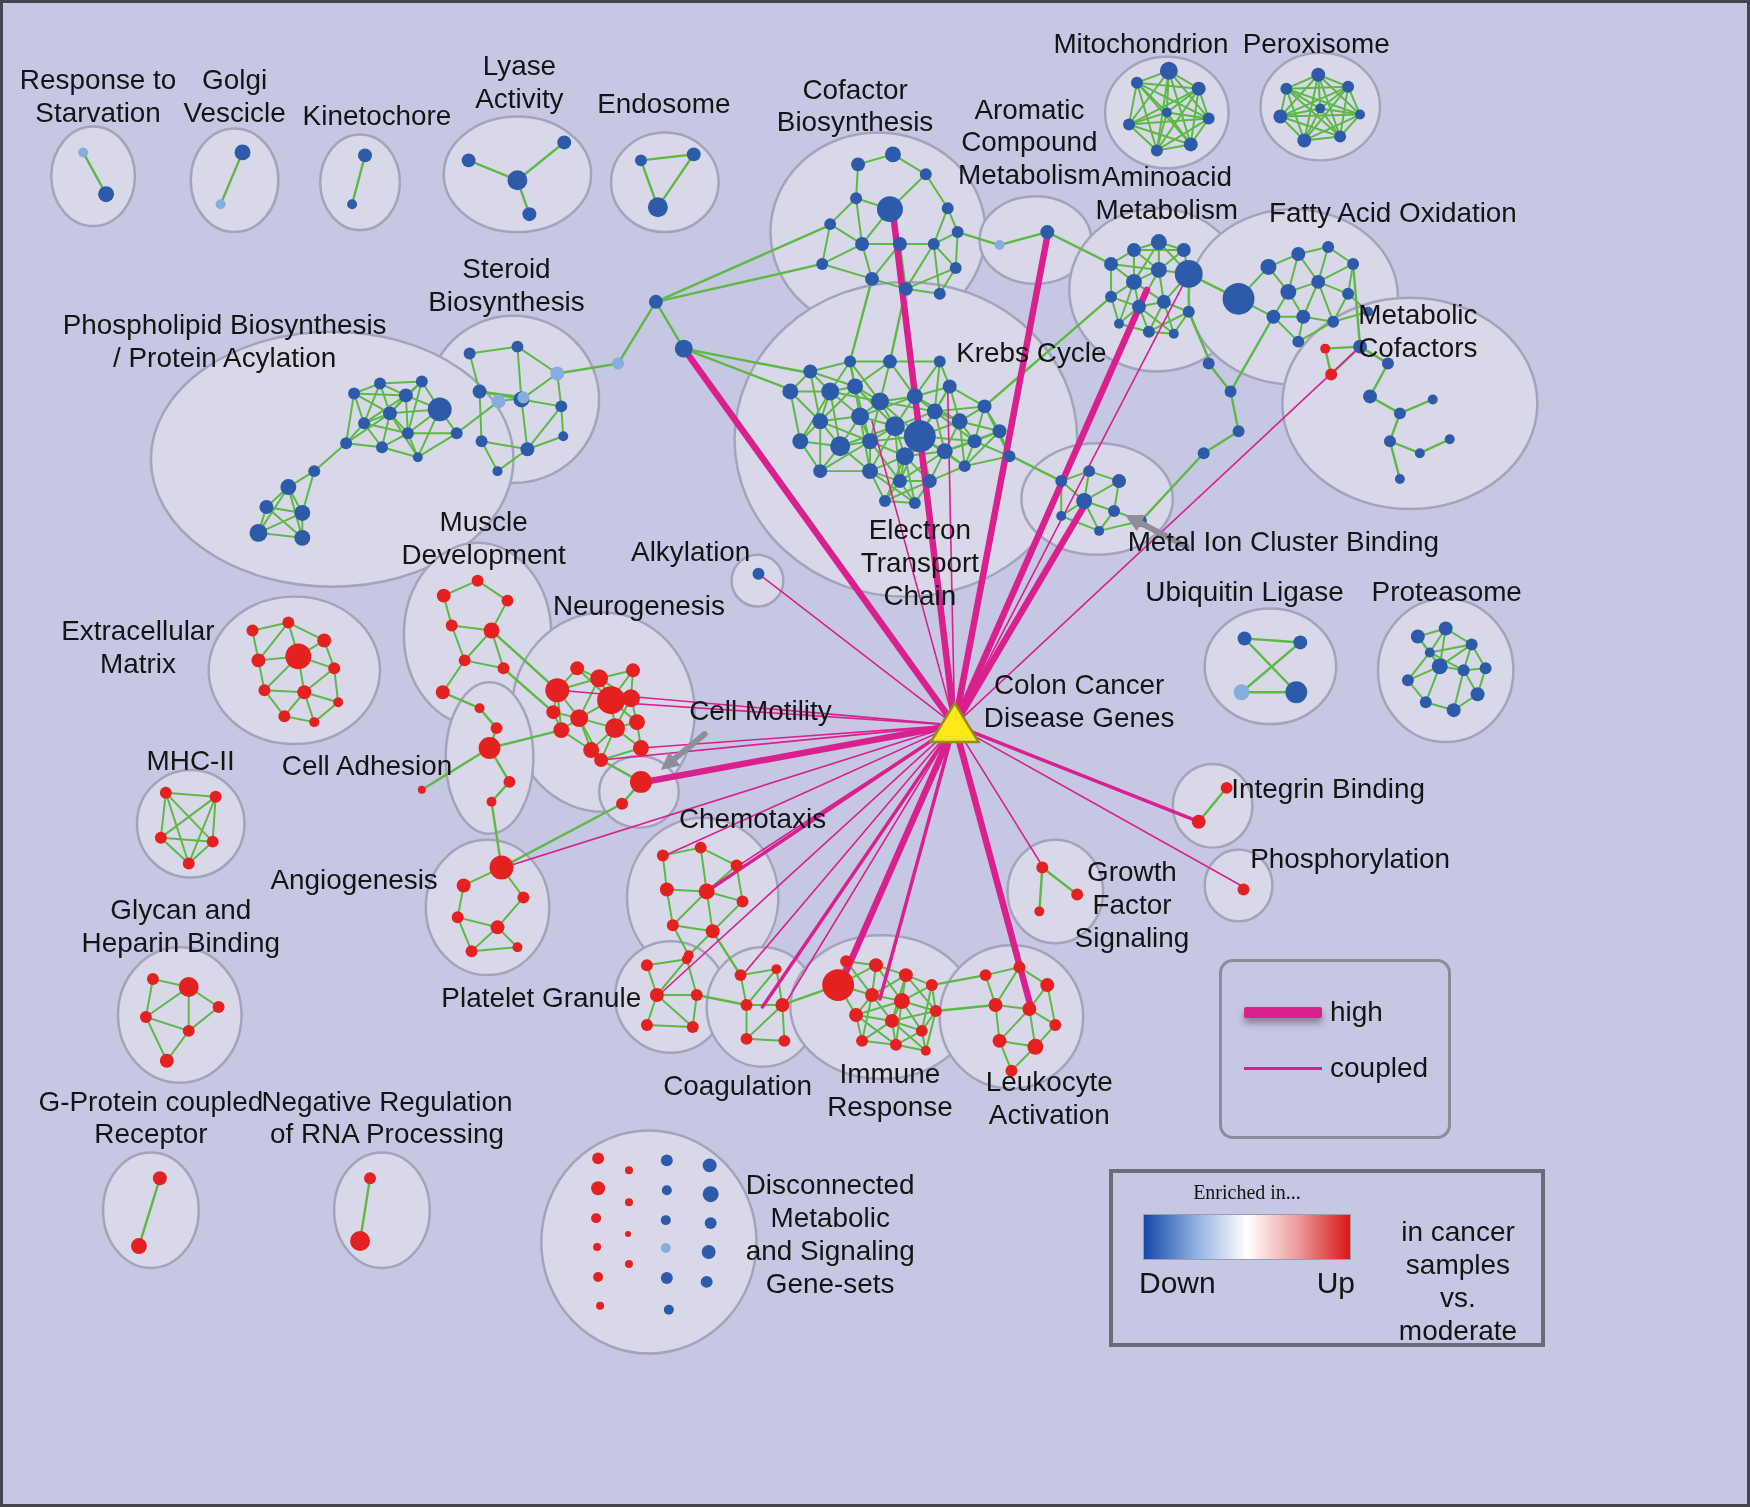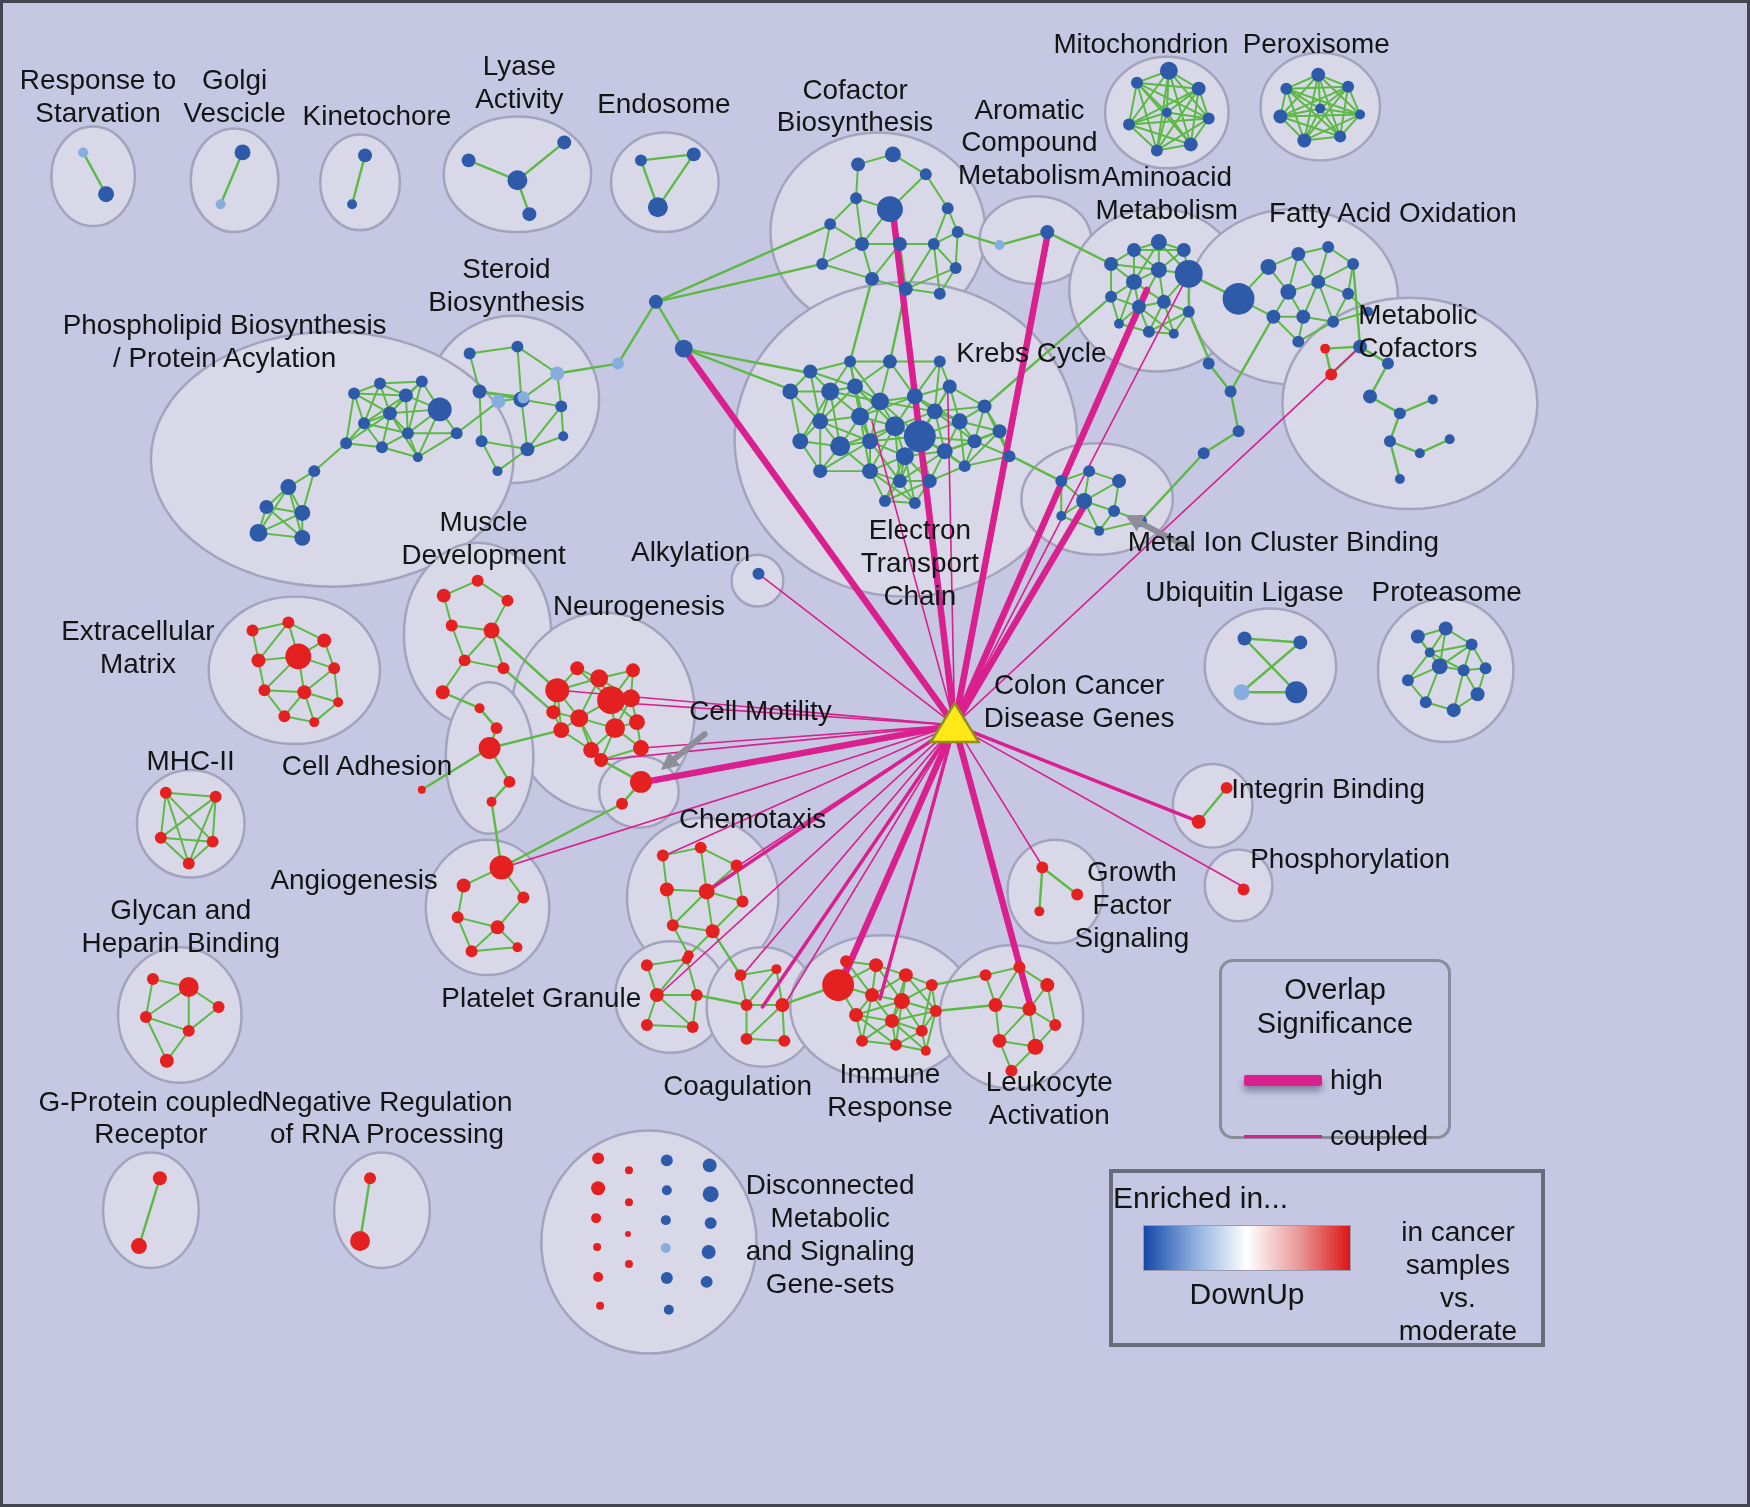--- a/index.html
+++ b/index.html
@@ -11,23 +11,23 @@
   .legend-overlap{left:1216px;top:956px;width:232px;height:180px;
         border:3px solid #8b8b99;border-radius:14px;padding-top:10px;}
   .legend-overlap .t{font-size:29px;text-align:center;line-height:34px;}
   .legend-row{display:flex;align-items:center;gap:8px;padding-left:22px;margin-top:24px;font-size:28px;}
   .swatch-high{display:inline-block;width:78px;height:11px;border-radius:2px;
         box-shadow:0 5px 7px rgba(70,70,95,.55);}
   .swatch-moderate{display:inline-block;width:78px;height:3px;}
   .legend-enrich{left:1106px;top:1166px;width:436px;height:178px;
         border:4px solid #6b6c7a;display:flex;align-items:stretch;}
   .enrich-left{width:268px;padding-top:8px;}
-  .enrich-title{font-size:30px;}
+  .enrich-title{font-size:20px;text-align:center;font-family:Liberation Serif, serif;}
   .gradient-bar{width:206px;height:44px;margin:10px auto 6px auto;border:1px solid #9a9ab0;}
-  .enrich-ends{display:flex;justify-content:center;width:216px;margin:0 auto;font-size:30px;}
+  .enrich-ends{display:flex;justify-content:space-between;width:216px;margin:0 auto;font-size:30px;}
   .enrich-note{flex:1;display:flex;flex-direction:column;justify-content:center;
         font-size:28px;line-height:33px;text-align:center;padding-right:6px;margin-top:46px;}
 </style>
 </head>
 <body>
 
 <div class="stage">
   <svg class="net" xmlns="http://www.w3.org/2000/svg" viewBox="0 0 1750 1507">
       <g>
         <ellipse cx="90" cy="174" rx="42" ry="50" fill="#d8d8e8" stroke="#a3a3bd" stroke-width="2.5"></ellipse>
@@ -1085,24 +1085,20 @@
         <text x="737" y="1096" text-anchor="middle" font-size="28" font-family="&quot;Liberation Sans&quot;, sans-serif" fill="#141414"><tspan x="737" dy="0">Coagulation</tspan></text>
         <text x="890" y="1084" text-anchor="middle" font-size="28" font-family="&quot;Liberation Sans&quot;, sans-serif" fill="#141414"><tspan x="890" dy="0">Immune</tspan><tspan x="890" dy="33">Response</tspan></text>
         <text x="1050" y="1092" text-anchor="middle" font-size="28" font-family="&quot;Liberation Sans&quot;, sans-serif" fill="#141414"><tspan x="1050" dy="0">Leukocyte</tspan><tspan x="1050" dy="33">Activation</tspan></text>
         <text x="148" y="1112" text-anchor="middle" font-size="28" font-family="&quot;Liberation Sans&quot;, sans-serif" fill="#141414"><tspan x="148" dy="0">G-Protein coupled</tspan><tspan x="148" dy="33">Receptor</tspan></text>
         <text x="385" y="1112" text-anchor="middle" font-size="28" font-family="&quot;Liberation Sans&quot;, sans-serif" fill="#141414"><tspan x="385" dy="0">Negative Regulation</tspan><tspan x="385" dy="33">of RNA Processing</tspan></text>
         <text x="830" y="1196" text-anchor="middle" font-size="28" font-family="&quot;Liberation Sans&quot;, sans-serif" fill="#141414"><tspan x="830" dy="0">Disconnected</tspan><tspan x="830" dy="33">Metabolic</tspan><tspan x="830" dy="33">and Signaling</tspan><tspan x="830" dy="33">Gene-sets</tspan></text>
       </g>
     </svg>
 
   <div class="legend legend-overlap">
-    <div class="t">
-      <div>Overlap</div>
-      <div>Significance</div>
-    </div>
     <div class="legend-row">
       <span class="swatch-high" style="background: rgb(218, 31, 143);"></span>
       <span>high</span>
     </div>
     <div class="legend-row">
       <span class="swatch-moderate" style="background: rgb(218, 31, 143);"></span>
       <span>coupled</span>
     </div>
   </div>
 

